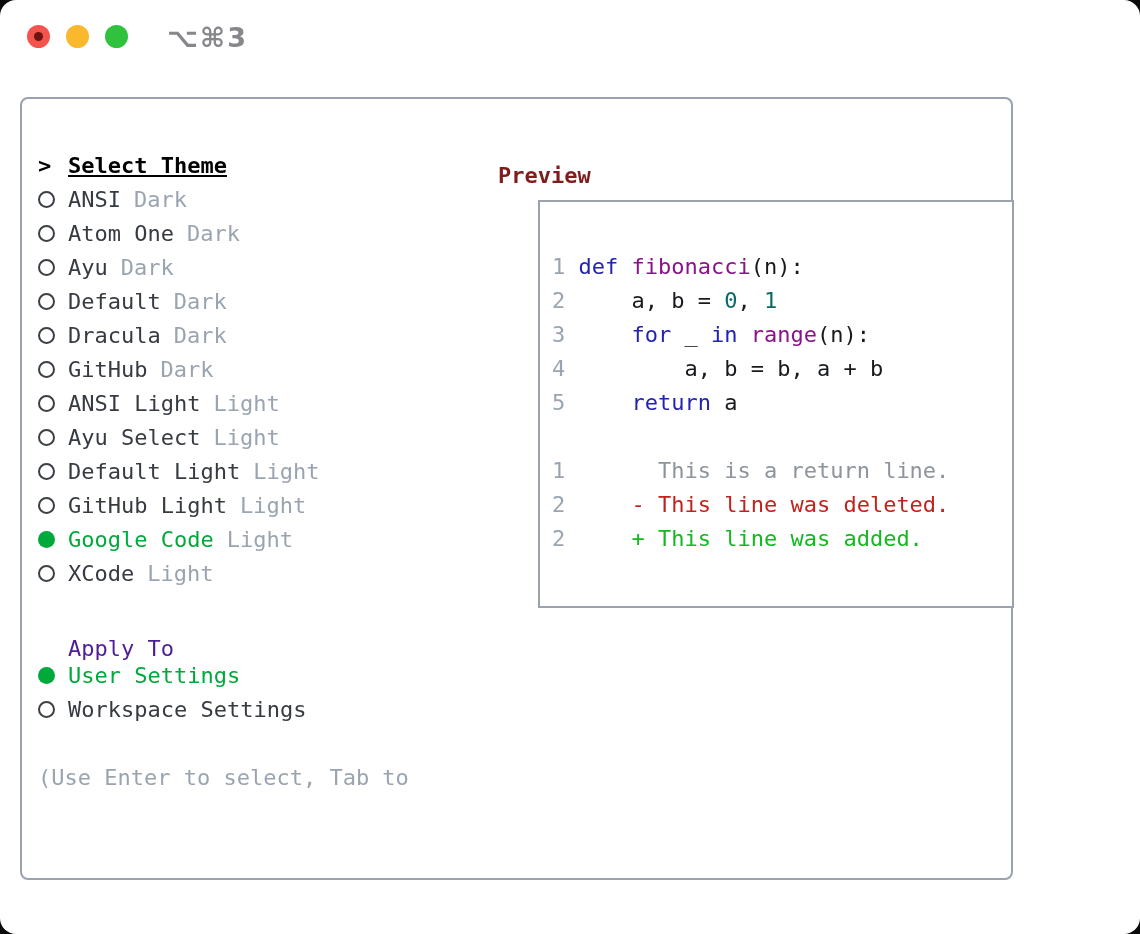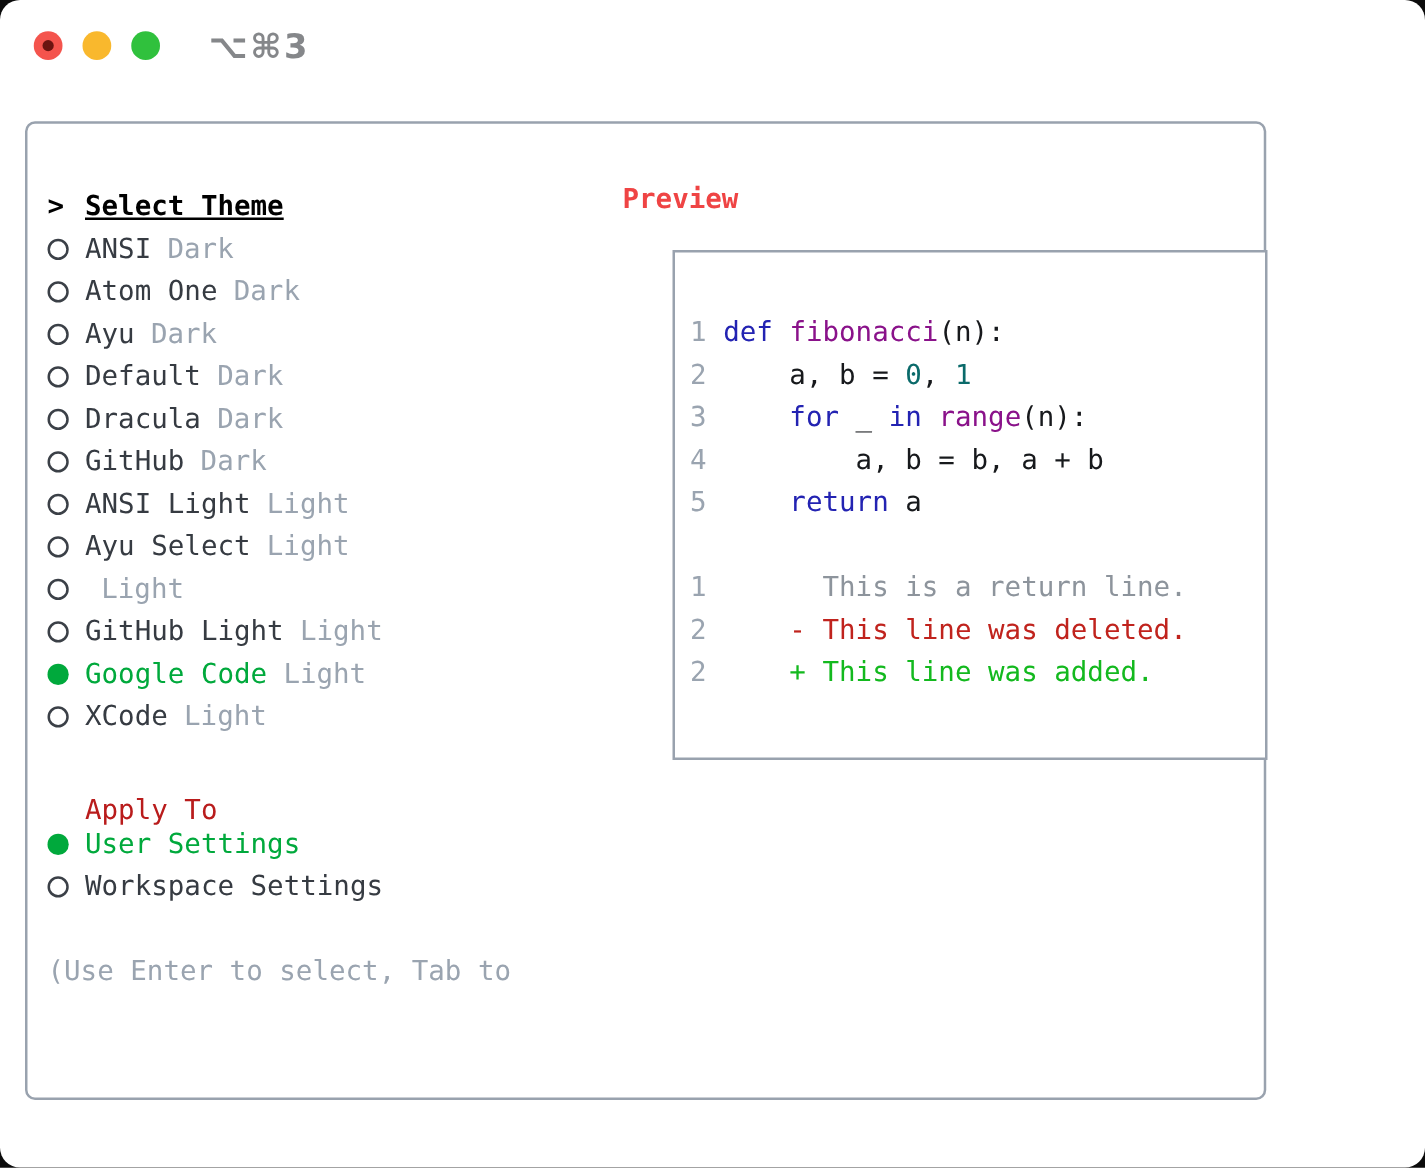--- a/index.html
+++ b/index.html
@@ -22,31 +22,31 @@
   .panel{
     position:absolute;left:20px;top:97px;width:993px;height:783px;box-sizing:border-box;
     border:2px solid var(--border-gray);border-radius:8px;background:#fff;
   }
   
   .list{position:absolute;left:16px;top:49px;font-size:22px;}
   .row{display:flex;align-items:center;height:34px;white-space:pre;}
   .marker{width:30px;flex:0 0 30px;display:flex;align-items:center;}
   .pointer{color:#000;font-weight:700;}
   .hdr{font-weight:700;color:#000;text-decoration:underline;}
-  .hdr2{color:#b91c1c;margin-top:14px;}
+  .hdr2{color:#4c1d95;margin-top:14px;}
   .circle{width:13px;height:13px;border:2.5px solid #3b4047;border-radius:50%;box-sizing:content-box;}
   .selected .circle{width:17px;height:17px;border:none;background:var(--accent-green);}
   .name{color:var(--text-dark);}
   .selected .name{color:var(--accent-green);text-align:center;}
   .variant{color:var(--muted-gray);margin-left:13px;}
   .help{color:var(--muted-gray);}
   
   .preview-label{
-    position:absolute;left:476px;top:43px;height:34px;display:flex;align-items:center;
-    font-size:22px;font-weight:700;color:#ef4444;
+    position:absolute;left:476px;top:59px;height:34px;display:flex;align-items:center;
+    font-size:22px;font-weight:700;color:#7f1d1d;
   }
   .preview-box{
     position:absolute;left:516px;top:101px;width:476px;height:408px;box-sizing:border-box;
     border:2px solid var(--border-gray);background:#fff;overflow:hidden;
   }
   .code{padding:48px 0 0 12px;}
   .code-line{height:34px;line-height:34px;font-size:22px;white-space:pre;}
   .seg-ln{color:var(--muted-gray);}
   .seg-kw{color:var(--keyword-blue);}
   .seg-fn{color:var(--function-purple);}
@@ -122,20 +122,21 @@
   </div>
 
   <div class="row theme-row">
     <span class="marker"><span class="circle"></span></span>
     <span class="name">Ayu Select</span>
     <span class="variant">Light</span>
   </div>
 
   <div class="row theme-row">
     <span class="marker"><span class="circle"></span></span>
+    <span class="name">Default Light</span>
     <span class="variant">Light</span>
   </div>
 
   <div class="row theme-row">
     <span class="marker"><span class="circle"></span></span>
     <span class="name">GitHub Light</span>
     <span class="variant">Light</span>
   </div>
 
   <div class="row theme-row selected">

